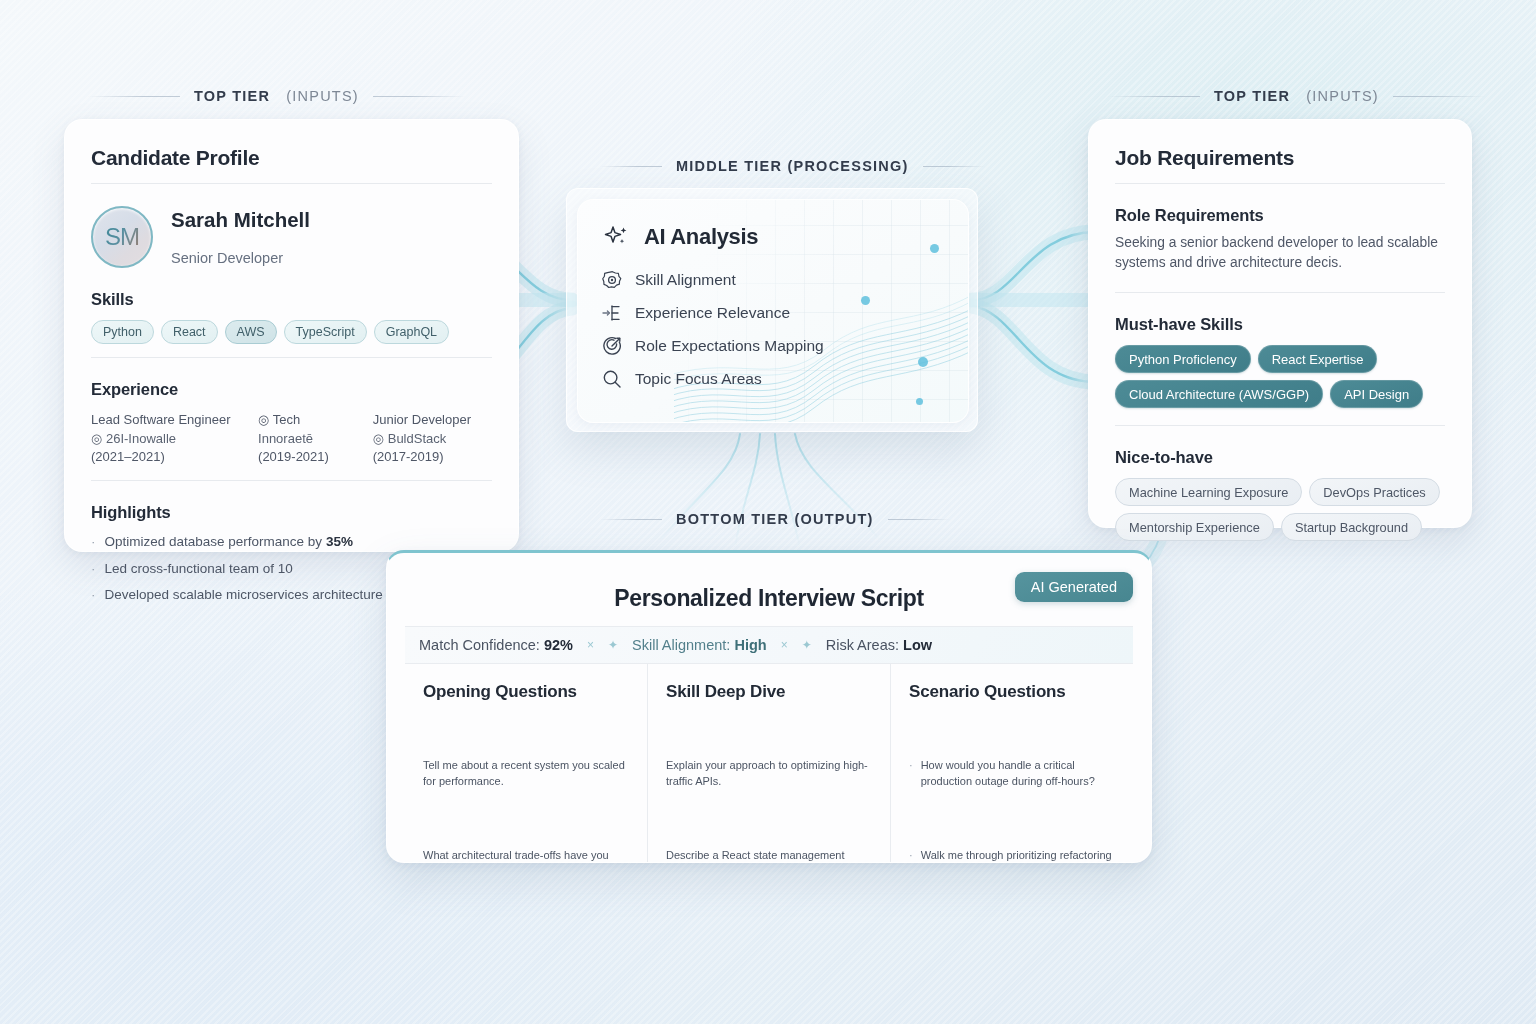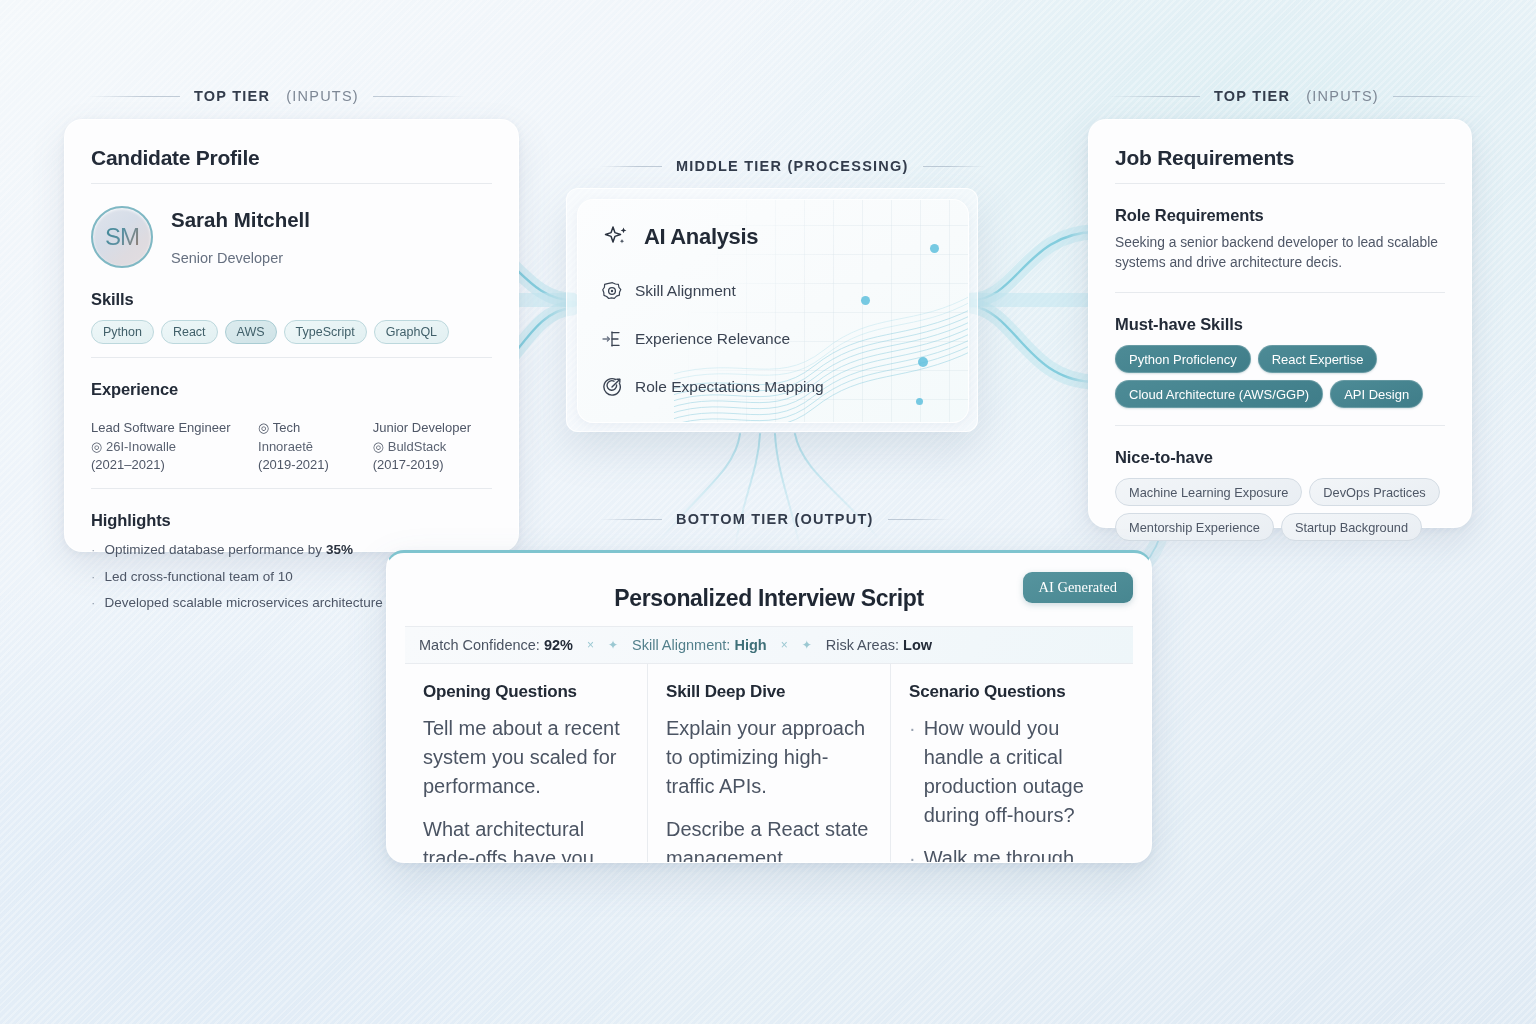--- a/index.html
+++ b/index.html
@@ -64,21 +64,21 @@
   .cp-name{font-size:20.5px;font-weight:700;color:#222a36;line-height:1.15;}
   .cp-role{font-size:14.5px;color:#667080;margin-top:18px;}
   .block-h{margin-top:22px;}
   .pills{display:flex;flex-wrap:wrap;gap:7px;margin-top:11px;}
   .pill{
     font-size:12.5px;color:#41606a;padding:4px 11px;border-radius:999px;
     background:linear-gradient(160deg,#eef7f8 0%,#e2f0f2 100%);
     border:1px solid #bcd8dd;white-space:nowrap;
   }
   .pill.strongpill{background:linear-gradient(160deg,#dcebee 0%,#cfe3e7 100%);border-color:#a9ccd3;}
-  .exp-grid{display:grid;grid-template-columns:1.08fr .72fr .82fr;gap:0 10px;margin-top:20px;font-size:13px;color:#4f5767;line-height:1.44;}
+  .exp-grid{display:grid;grid-template-columns:1.08fr .72fr .82fr;gap:0 10px;margin-top:12px;font-size:13px;color:#4f5767;line-height:1.44;}
   .exp-grid .ln{display:block;}
   .exp-grid .at{color:#5b6372;}
   .hl-list{margin-top:11px;display:flex;flex-direction:column;gap:9px;}
   .hl-item{display:flex;gap:9px;font-size:13.5px;color:#4d5666;line-height:1.3;}
   .hl-item .dot{color:#98a2b0;}
   .hl-item b{font-weight:700;color:#2b3340;}
 
   
   #job-requirements{left:1088px;top:119px;width:384px;height:409px;padding:26px 26px 0;}
   .jr-body{font-size:13.8px;color:#4f5767;line-height:1.46;margin-top:8px;}
@@ -112,53 +112,52 @@
       linear-gradient(to right,rgba(186,206,218,.38) 1px,transparent 1px),
       linear-gradient(to bottom,rgba(186,206,218,.38) 1px,transparent 1px);
     background-size:29px 29px;background-position:-6px -4px;
     -webkit-mask-image:linear-gradient(105deg,rgba(0,0,0,0) 30%,rgba(0,0,0,1) 62%);
     mask-image:linear-gradient(105deg,rgba(0,0,0,0) 30%,rgba(0,0,0,1) 62%);}
   #ai-waves{position:absolute;right:-6px;bottom:-14px;width:300px;height:190px;}
   .ai-dot{position:absolute;border-radius:50%;background:#5fc0dd;opacity:.85;}
   #ai-content{position:relative;z-index:2;padding:22px 22px 0 24px;}
   .ai-head{display:flex;align-items:center;gap:12px;}
   .ai-title{font-size:22px;font-weight:700;color:#222a36;letter-spacing:-.015em;}
-  .ai-items{margin-top:29px;display:flex;flex-direction:column;gap:28px;}
+  .ai-items{margin-top:18px;display:flex;flex-direction:column;gap:13px;}
   .ai-item{display:flex;align-items:center;gap:13px;font-size:15.5px;color:#3a4352;}
 
   
   #interview-script{
     left:386px;top:550px;width:766px;height:313px;padding:0;overflow:hidden;
     border-top:3px solid #7fc4cf;
     box-shadow:0 16px 40px rgba(80,106,136,.15),0 3px 9px rgba(80,106,136,.08);
   }
   .is-head{padding:32px 18px 14px;display:flex;align-items:center;justify-content:center;position:relative;}
   .is-title{font-size:23px;font-weight:700;color:#1f2733;letter-spacing:-.015em;}
   #ai-generated-badge{
     position:absolute;right:18px;top:19px;
     background:linear-gradient(160deg,#56949e 0%,#478690 100%);
     color:#fff;font-size:14.5px;padding:7px 16px;border-radius:9px;
     box-shadow:0 2px 6px rgba(70,120,130,.26);
-    font-family:Liberation Serif, serif;
   }
   .is-metrics{
     margin:0 18px;padding:10px 14px;border-top:1px solid #e9ecf0;border-bottom:1px solid #e9ecf0;
     background:linear-gradient(120deg,#f8fafc 0%,#f4f8fb 55%,#eef6f9 100%);
     display:flex;align-items:center;gap:14px;font-size:14.5px;color:#4a5362;
   }
   .metric b{font-weight:700;color:#232b38;}
   .metric.accent{color:#53808c;}
   .metric.accent b{color:#3f7079;}
   .sep{color:#9bc8d2;font-size:12px;}
   .is-cols{display:flex;margin:0 18px;}
   .is-col{flex:1;padding:18px 20px 16px 18px;}
   .is-col + .is-col{border-left:1px solid #e9ecf0;}
   .is-col-h{font-size:17px;font-weight:700;color:#222a36;letter-spacing:-.01em;}
   .q-list{margin-top:12px;display:flex;flex-direction:column;gap:14px;}
-  .q{font-size:20px;color:#4b5463;line-height:1.45;}
+  .q{font-size:11px;color:#4b5463;line-height:1.45;margin-top:44px;}
   .q.bulleted{display:flex;gap:8px;}
   .q .dot{color:#98a2b0;}
 </style>
 </head>
 <body>
 
 <div id="texture"></div>
 
 <svg id="flowlayer" viewBox="0 0 1536 1024" preserveAspectRatio="none">
   <defs>

